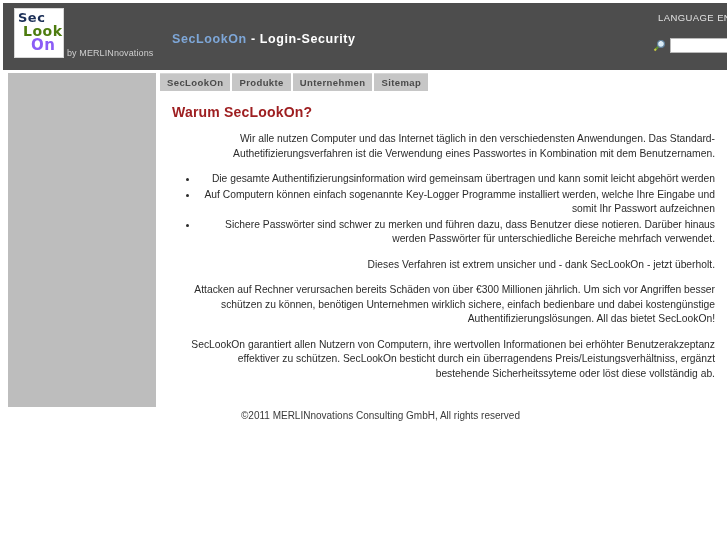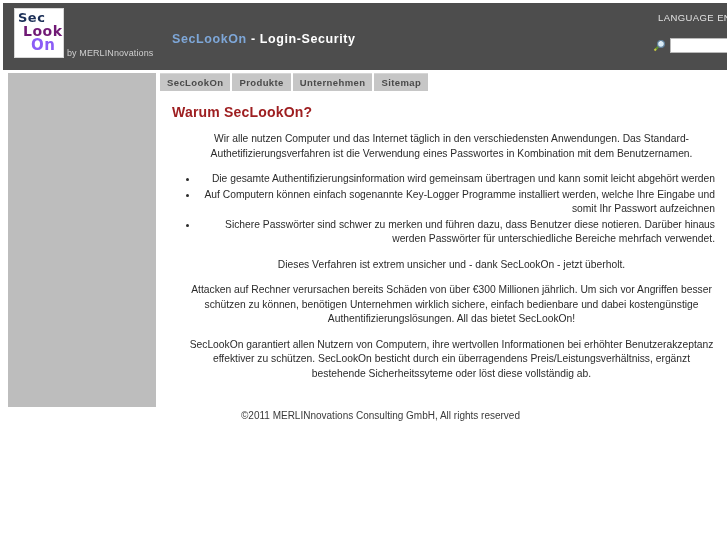--- a/index.html
+++ b/index.html
@@ -42,21 +42,21 @@
     padding: 2px 0 0 3px;
     line-height: 1;
   }
   .logo-line {
     font-family: "DejaVu Sans", sans-serif;
     font-weight: bold;
     font-size: 13px;
     letter-spacing: 0.5px;
   }
   .logo-l1 { color: #1b2f57; font-size: 13px; }
-  .logo-l2 { color: #701a75; font-size: 14px; padding-left: 5px; }
+  .logo-l2 { color: #4d7c0f; font-size: 14px; padding-left: 5px; }
   .logo-l3 { color: #8b5cf6; font-size: 15px; padding-left: 13px; }
 
   .by-merlin {
     position: absolute;
     left: 64px;
     top: 45px;
     font-size: 9px;
     color: #cfcfcf;
     letter-spacing: 0.1px;
   }
@@ -154,21 +154,21 @@
     font-size: 14px;
     font-weight: bold;
     margin: 0 0 12px 0;
     letter-spacing: 0.2px;
   }
   .content p {
     margin: 0 0 11px 16px;
     font-size: 10.3px;
     line-height: 14.5px;
     color: #2b2b2b;
-    text-align: center;
+    text-align: right;
   }
   .content ul {
     margin: 0 0 11px 0;
     padding-left: 26px;
     list-style: disc;
     text-align: right;
   }
   .content li {
     font-size: 10.3px;
     line-height: 14.5px;

